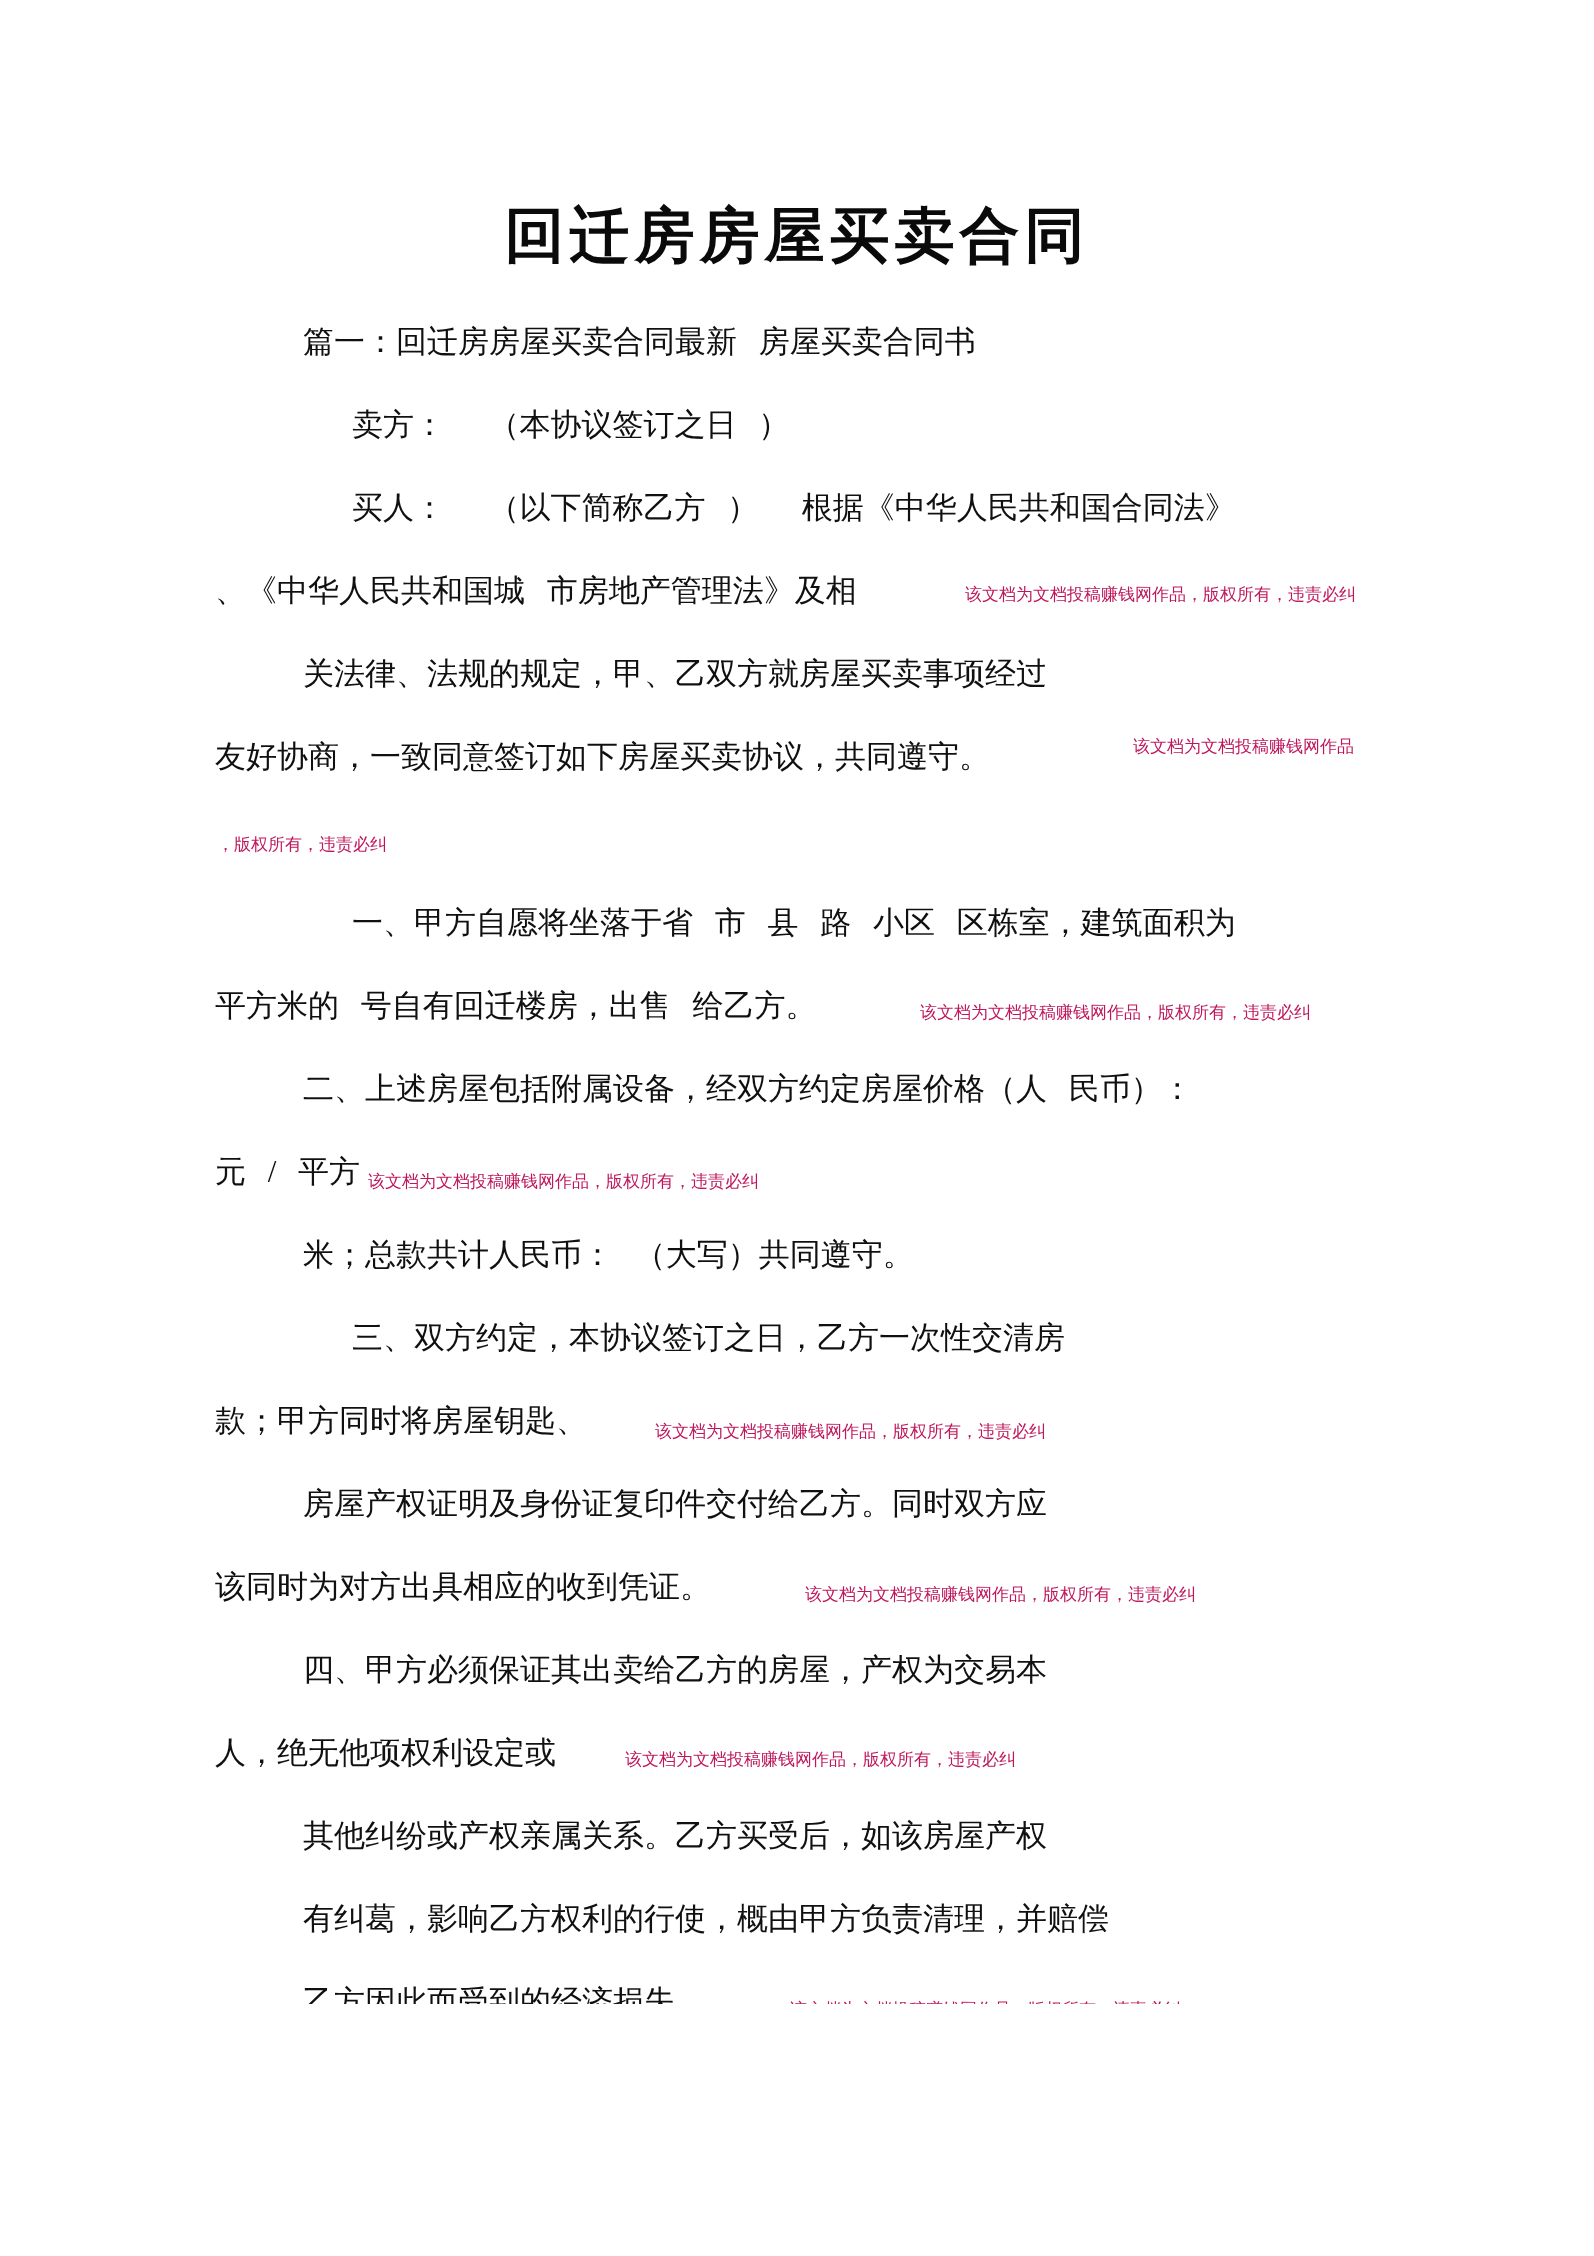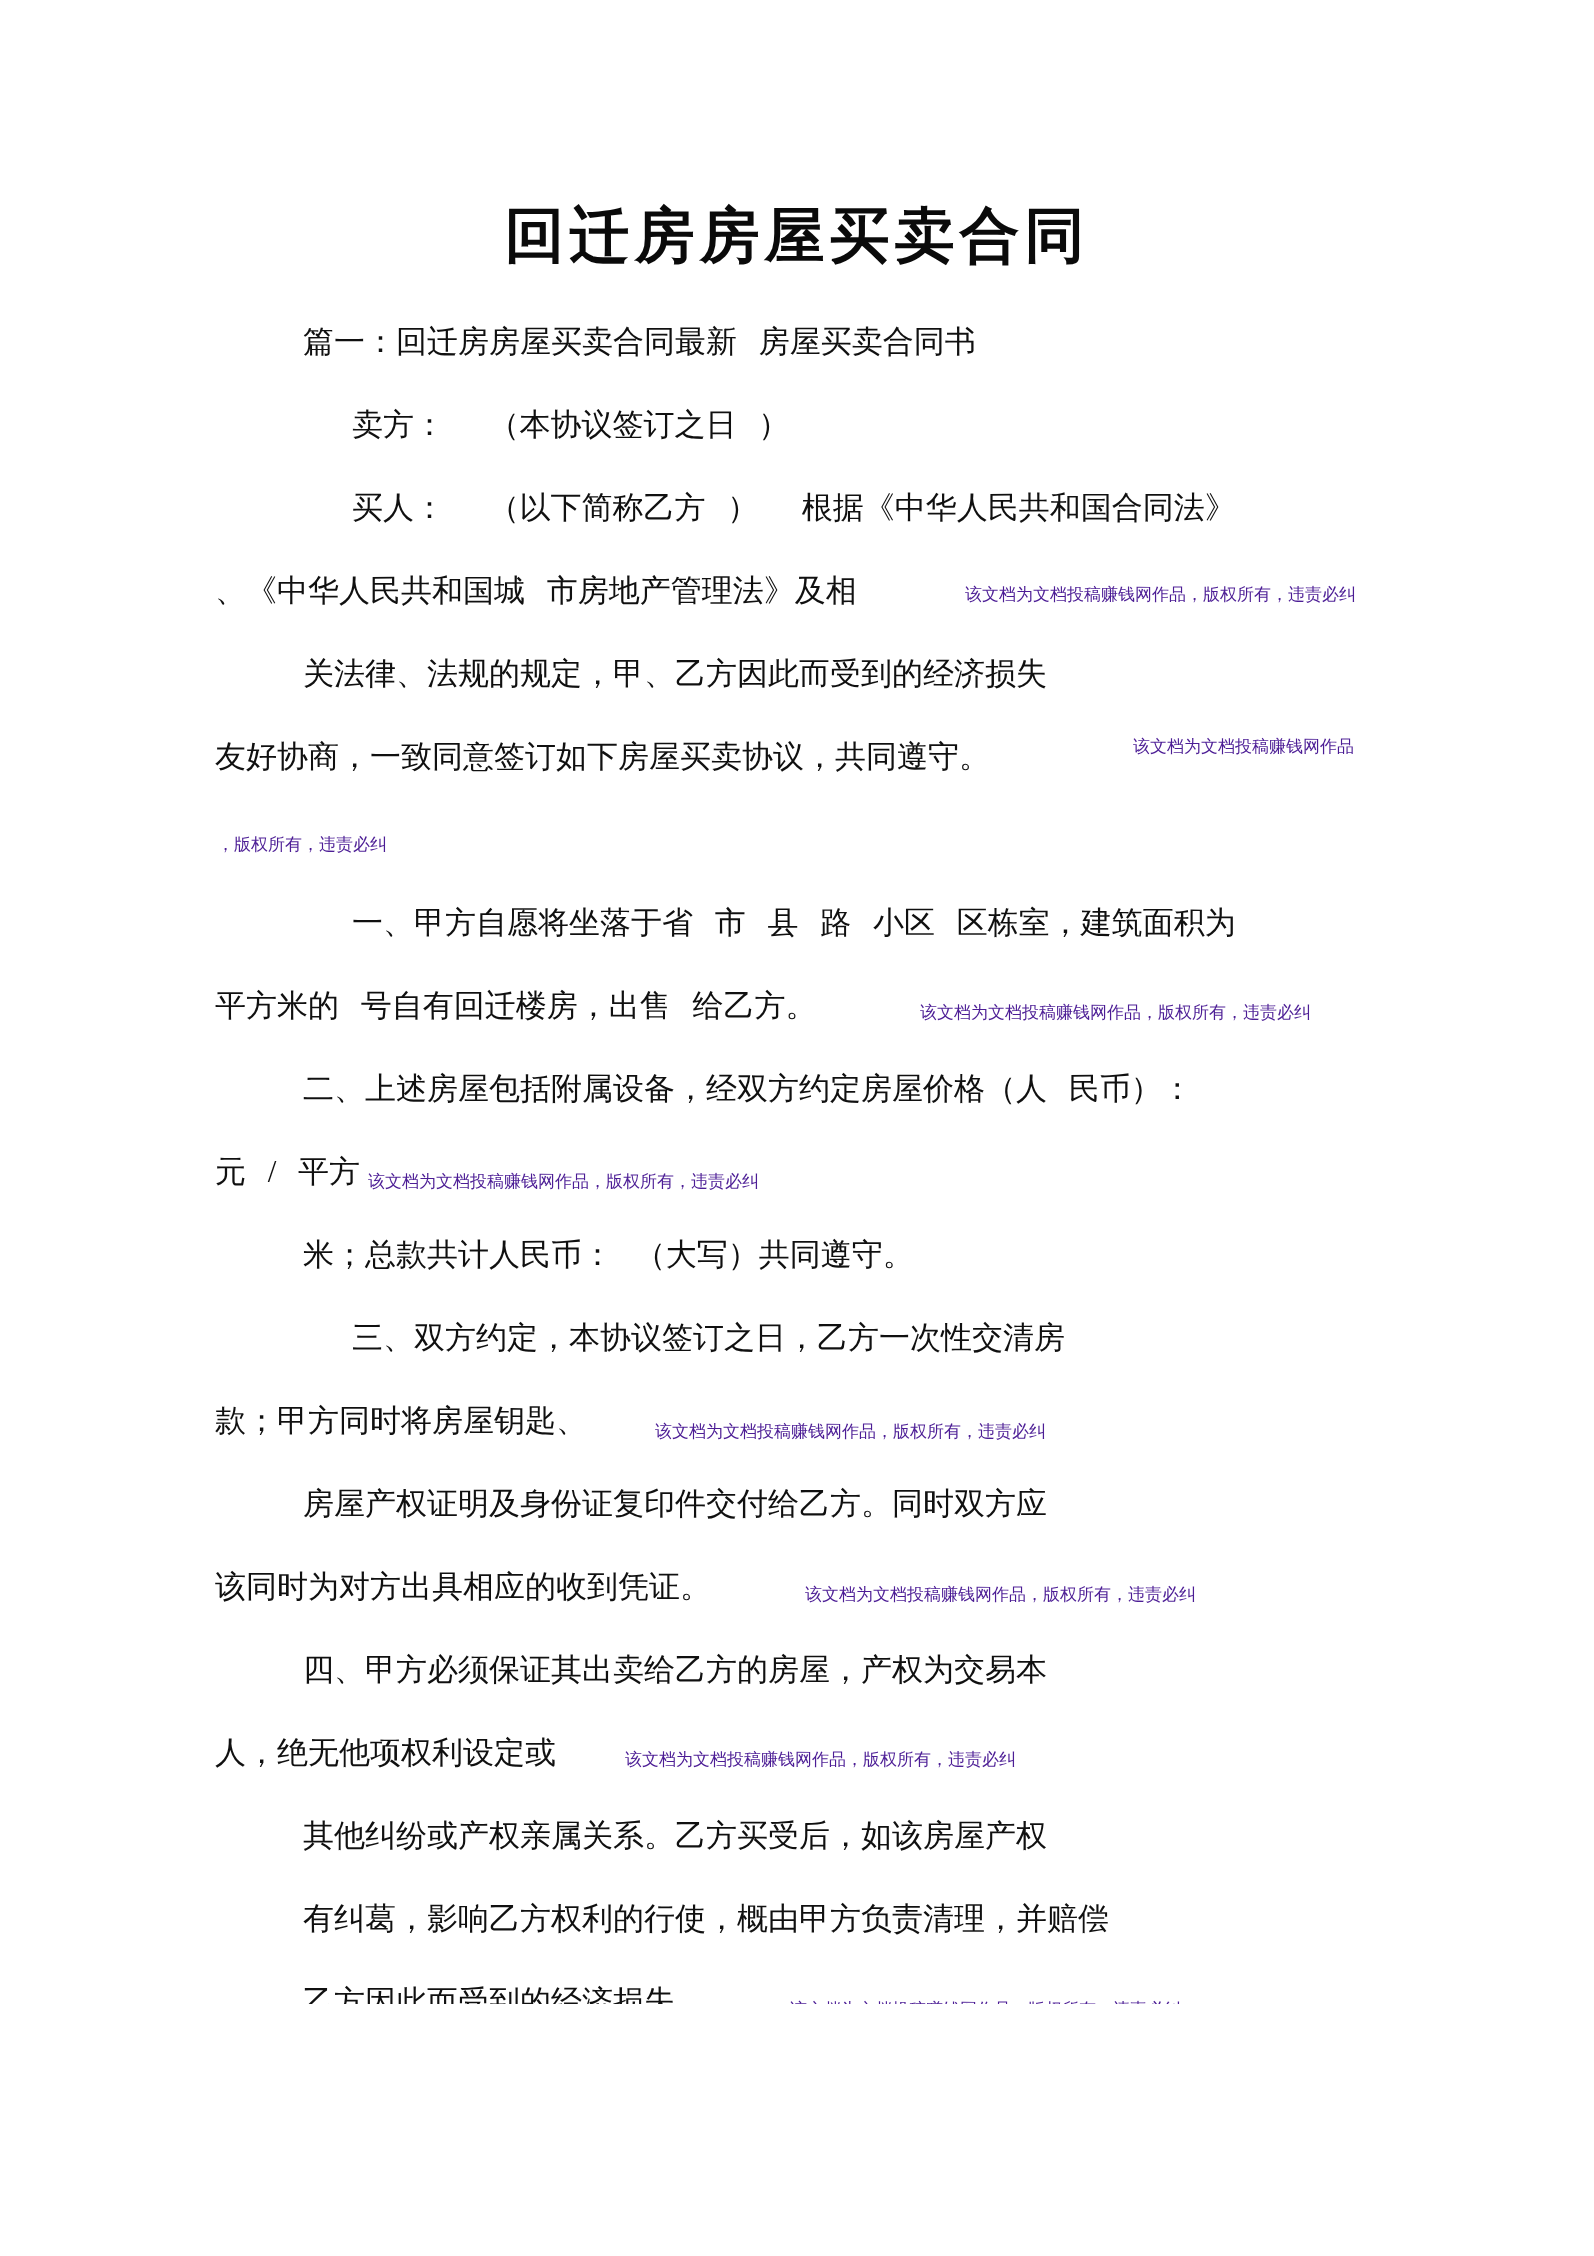--- a/index.html
+++ b/index.html
@@ -41,38 +41,38 @@
     white-space: pre;
   }
   .indent-0 { padding-left: 0; }
   .indent-1 { padding-left: 88px; }
   .indent-2 { padding-left: 137px; }
   .wm {
     position: absolute;
     font-family: "Liberation Sans", sans-serif;
     font-size: 17px;
     line-height: 20px;
-    color: #4c1d95;
+    color: #be185d;
     white-space: pre;
     letter-spacing: 0;
   }
 </style>
 </head>
 <body>
 
 <div class="page">
 
   <h1 class="doc-title">回迁房房屋买卖合同</h1>
 
   <div class="doc-body">
     <div class="line indent-1">篇一：回迁房房屋买卖合同最新 房屋买卖合同书</div>
     <div class="line indent-2">卖方：  （本协议签订之日 ）</div>
     <div class="line indent-2">买人：  （以下简称乙方 ）  根据《中华人民共和国合同法》</div>
     <div class="line indent-0">、《中华人民共和国城 市房地产管理法》及相</div>
-    <div class="line indent-1">关法律、法规的规定，甲、乙方因此而受到的经济损失</div>
+    <div class="line indent-1">关法律、法规的规定，甲、乙双方就房屋买卖事项经过</div>
     <div class="line indent-0">友好协商，一致同意签订如下房屋买卖协议，共同遵守。</div>
     <div class="line indent-0"></div>
     <div class="line indent-2">一、甲方自愿将坐落于省 市 县 路 小区 区栋室，建筑面积为</div>
     <div class="line indent-0">平方米的 号自有回迁楼房，出售 给乙方。</div>
     <div class="line indent-1">二、上述房屋包括附属设备，经双方约定房屋价格（人 民币）：</div>
     <div class="line indent-0">元 / 平方</div>
     <div class="line indent-1">米；总款共计人民币： （大写）共同遵守。</div>
     <div class="line indent-2">三、双方约定，本协议签订之日，乙方一次性交清房</div>
     <div class="line indent-0">款；甲方同时将房屋钥匙、</div>
     <div class="line indent-1">房屋产权证明及身份证复印件交付给乙方。同时双方应</div>

